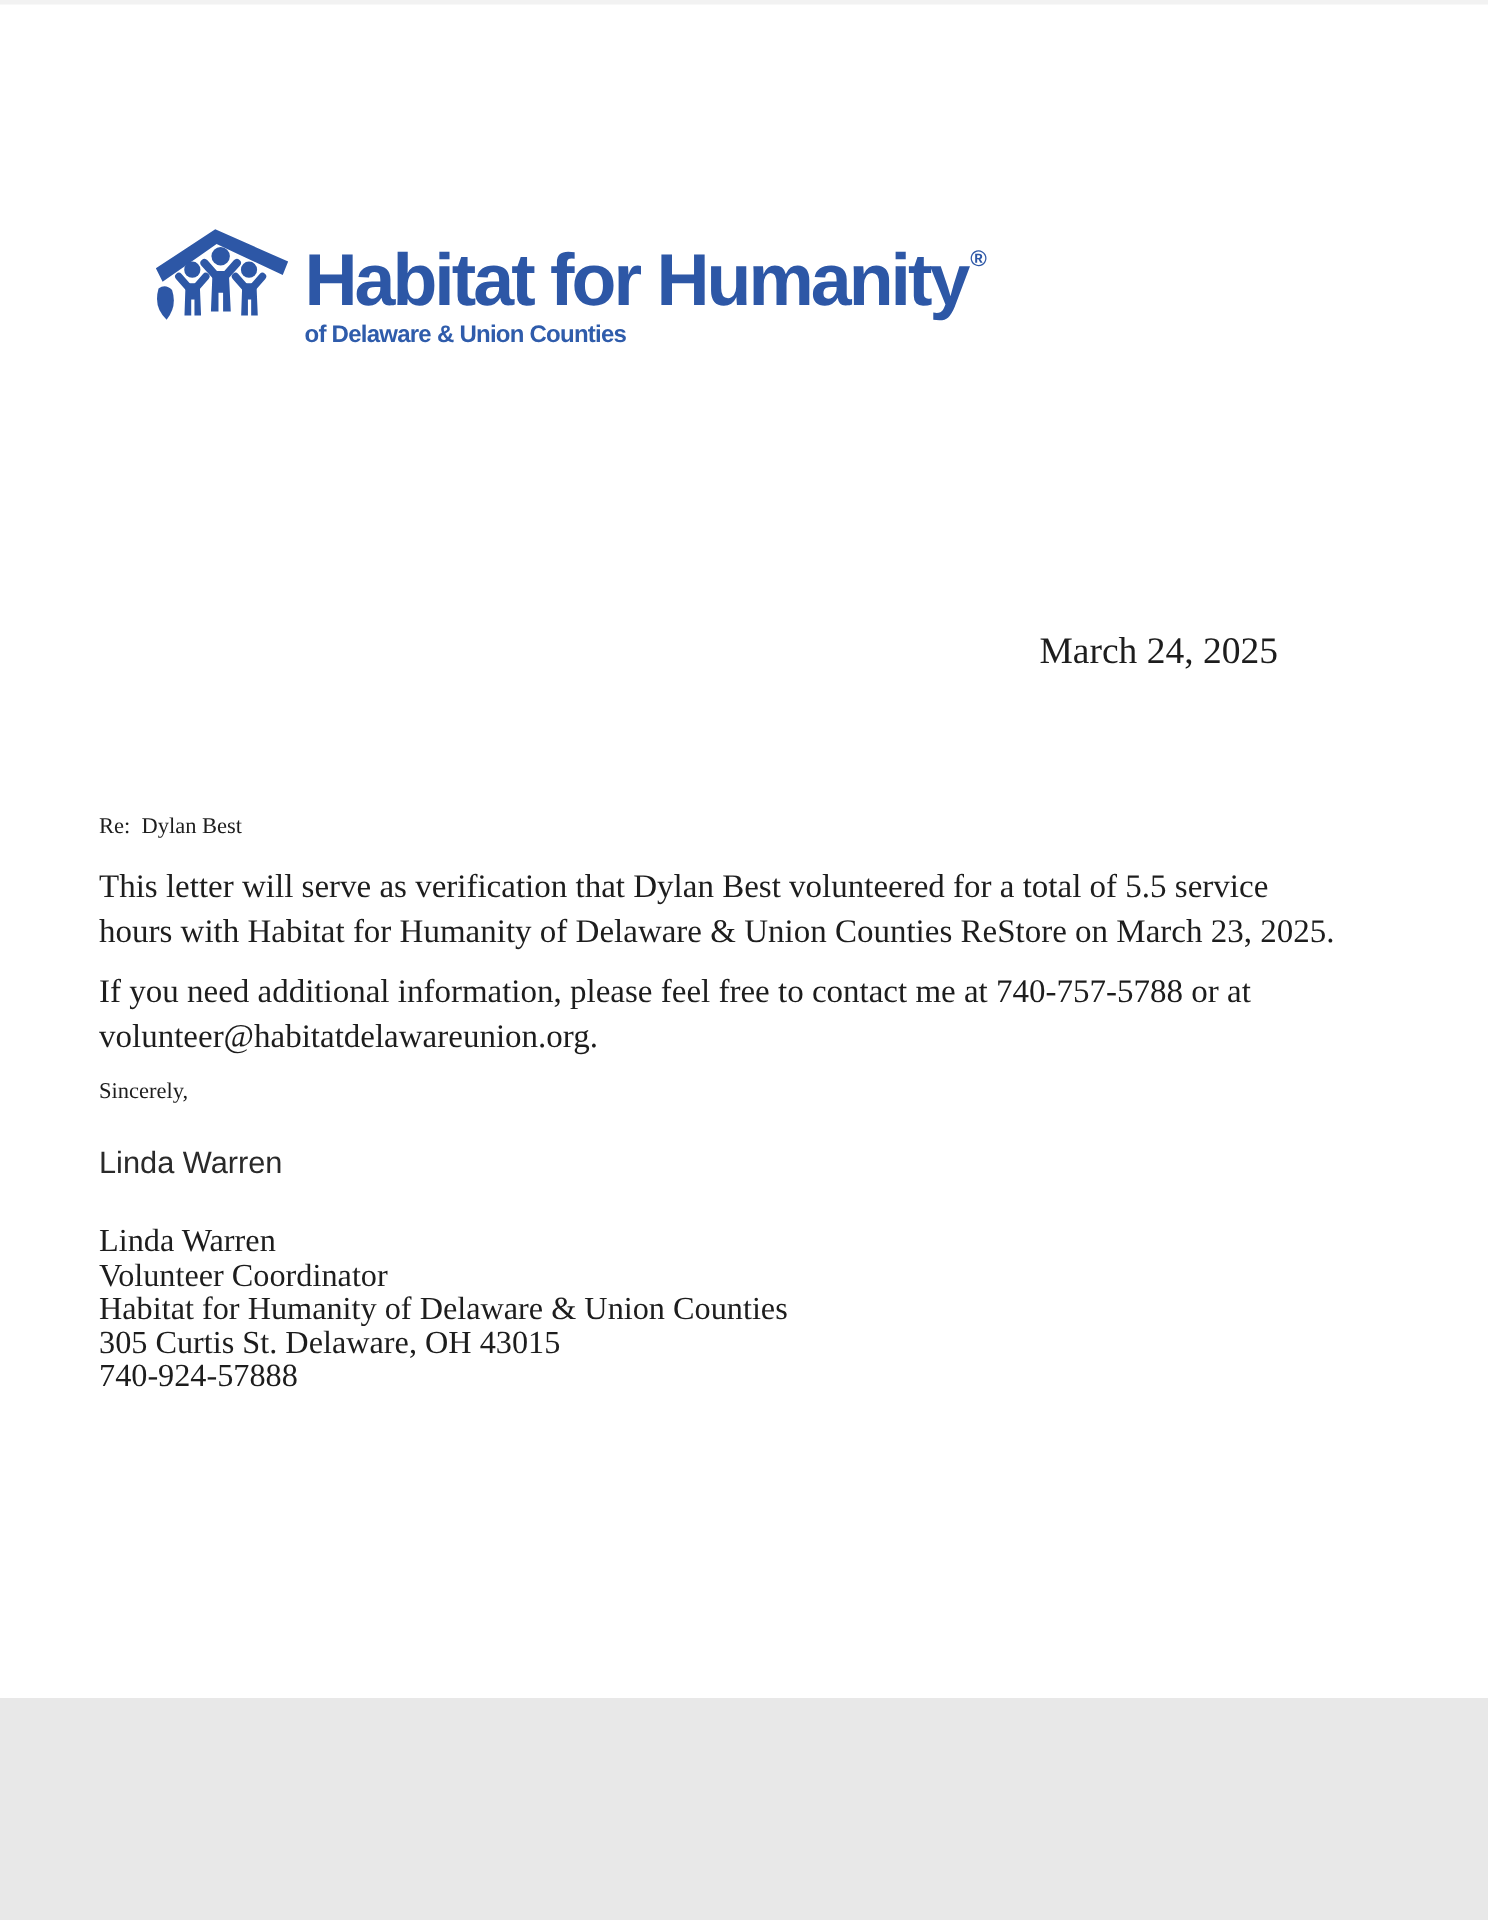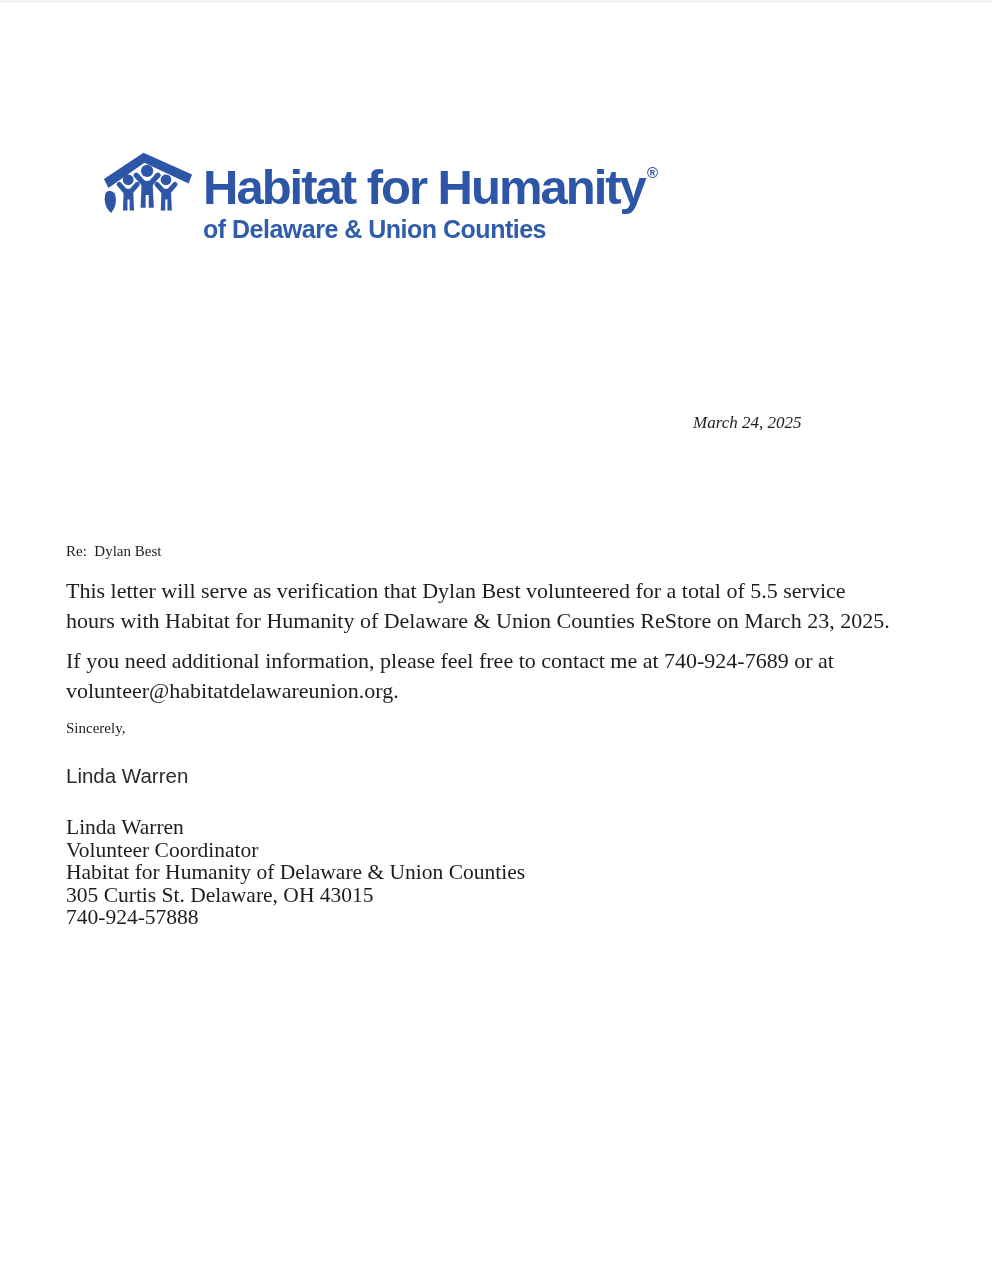--- a/index.html
+++ b/index.html
@@ -1,19 +1,19 @@
 <!DOCTYPE html>
 <html><head>
 <meta charset="utf-8">
 <style>
   html, body { margin: 0; padding: 0; background: #e8e8e8; }
   .page {
     position: relative;
     width: 992px;
-    height: 1280px;
+    height: 1132px;
     margin: 0 auto;
     background: #ffffff;
     overflow: hidden;
     font-family: "Liberation Serif", serif;
     color: #1d1d1d;
   }
   .scan-edge-top {
     position: absolute; top: 0; left: 0; right: 0; height: 3px;
     background: #f2f2f2;
   }
@@ -42,35 +42,34 @@
     font-family: "Liberation Sans", sans-serif;
     font-weight: bold;
     font-size: 15px;
     vertical-align: 26px;
     letter-spacing: 0;
     margin-left: 2px;
   }
   .logo-tagline {
     font-family: "Liberation Sans", sans-serif;
     font-weight: bold;
-    font-size: 25px;
+    font-size: 16px;
     letter-spacing: -0.5px;
     color: #2f5cab;
     margin-top: 3px;
     white-space: nowrap;
   }
 
   
   .date-line {
     position: absolute;
     left: 693px;
-    top: 410px;
-    font-size: 17px;
+    top: 422px;
+    font-size: 25px;
     line-height: 26px;
-    font-style: italic;
   }
   .re-line {
     position: absolute;
     left: 66px;
     top: 538px;
     font-size: 15px;
     line-height: 26px;
     white-space: pre-wrap;
   }
   .para {
@@ -140,21 +139,21 @@
       <div class="logo-tagline">of Delaware &amp; Union Counties</div>
     </div>
   </div>
 
   <div class="date-line">March 24, 2025</div>
 
   <div class="re-line">Re:  Dylan Best</div>
 
   <div class="para para-1">This letter will serve as verification that Dylan Best volunteered for a total of 5.5 service
 hours with Habitat for Humanity of Delaware &amp; Union Counties ReStore on March 23, 2025.</div>
-  <div class="para para-2">If you need additional information, please feel free to contact me at 740-924-7689 or at
+  <div class="para para-2">If you need additional information, please feel free to contact me at 740-757-5788 or at
 volunteer@habitatdelawareunion.org.</div>
 
   <div class="closing">Sincerely,</div>
 
   <div class="typed-signature">Linda Warren</div>
 
   <div class="signature-block">Linda Warren
 Volunteer Coordinator
 Habitat for Humanity of Delaware &amp; Union Counties
 305 Curtis St. Delaware, OH 43015

